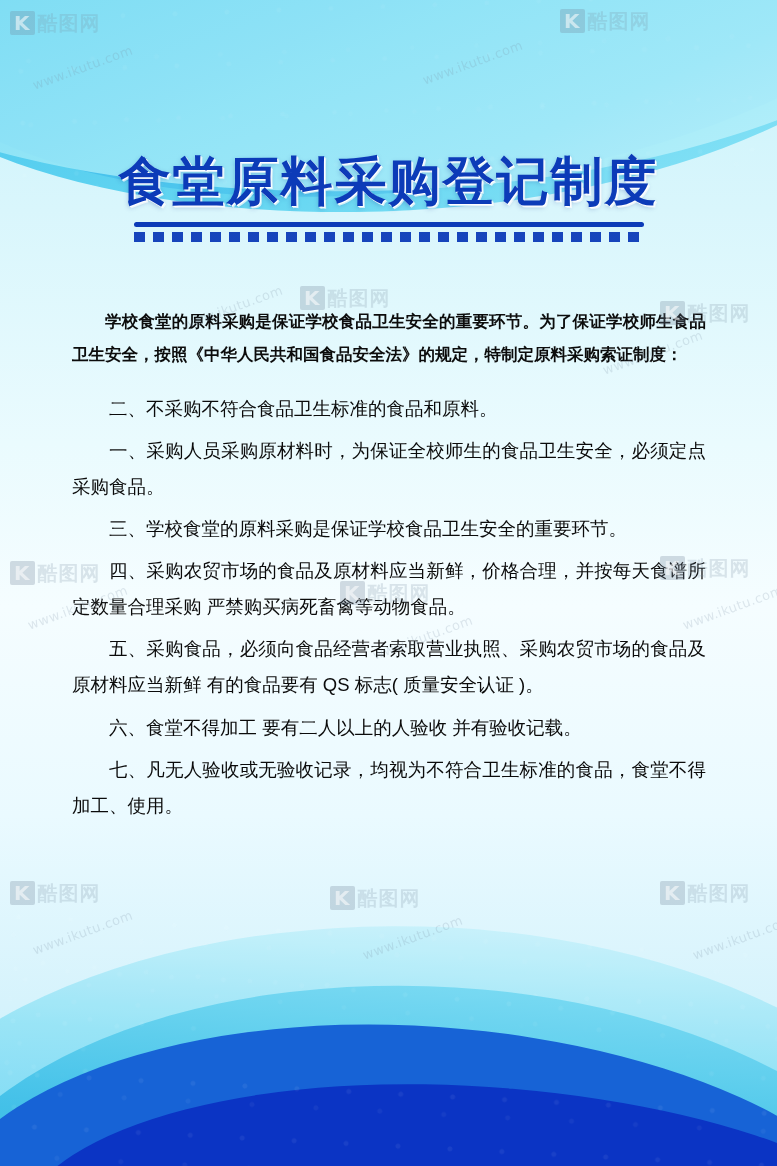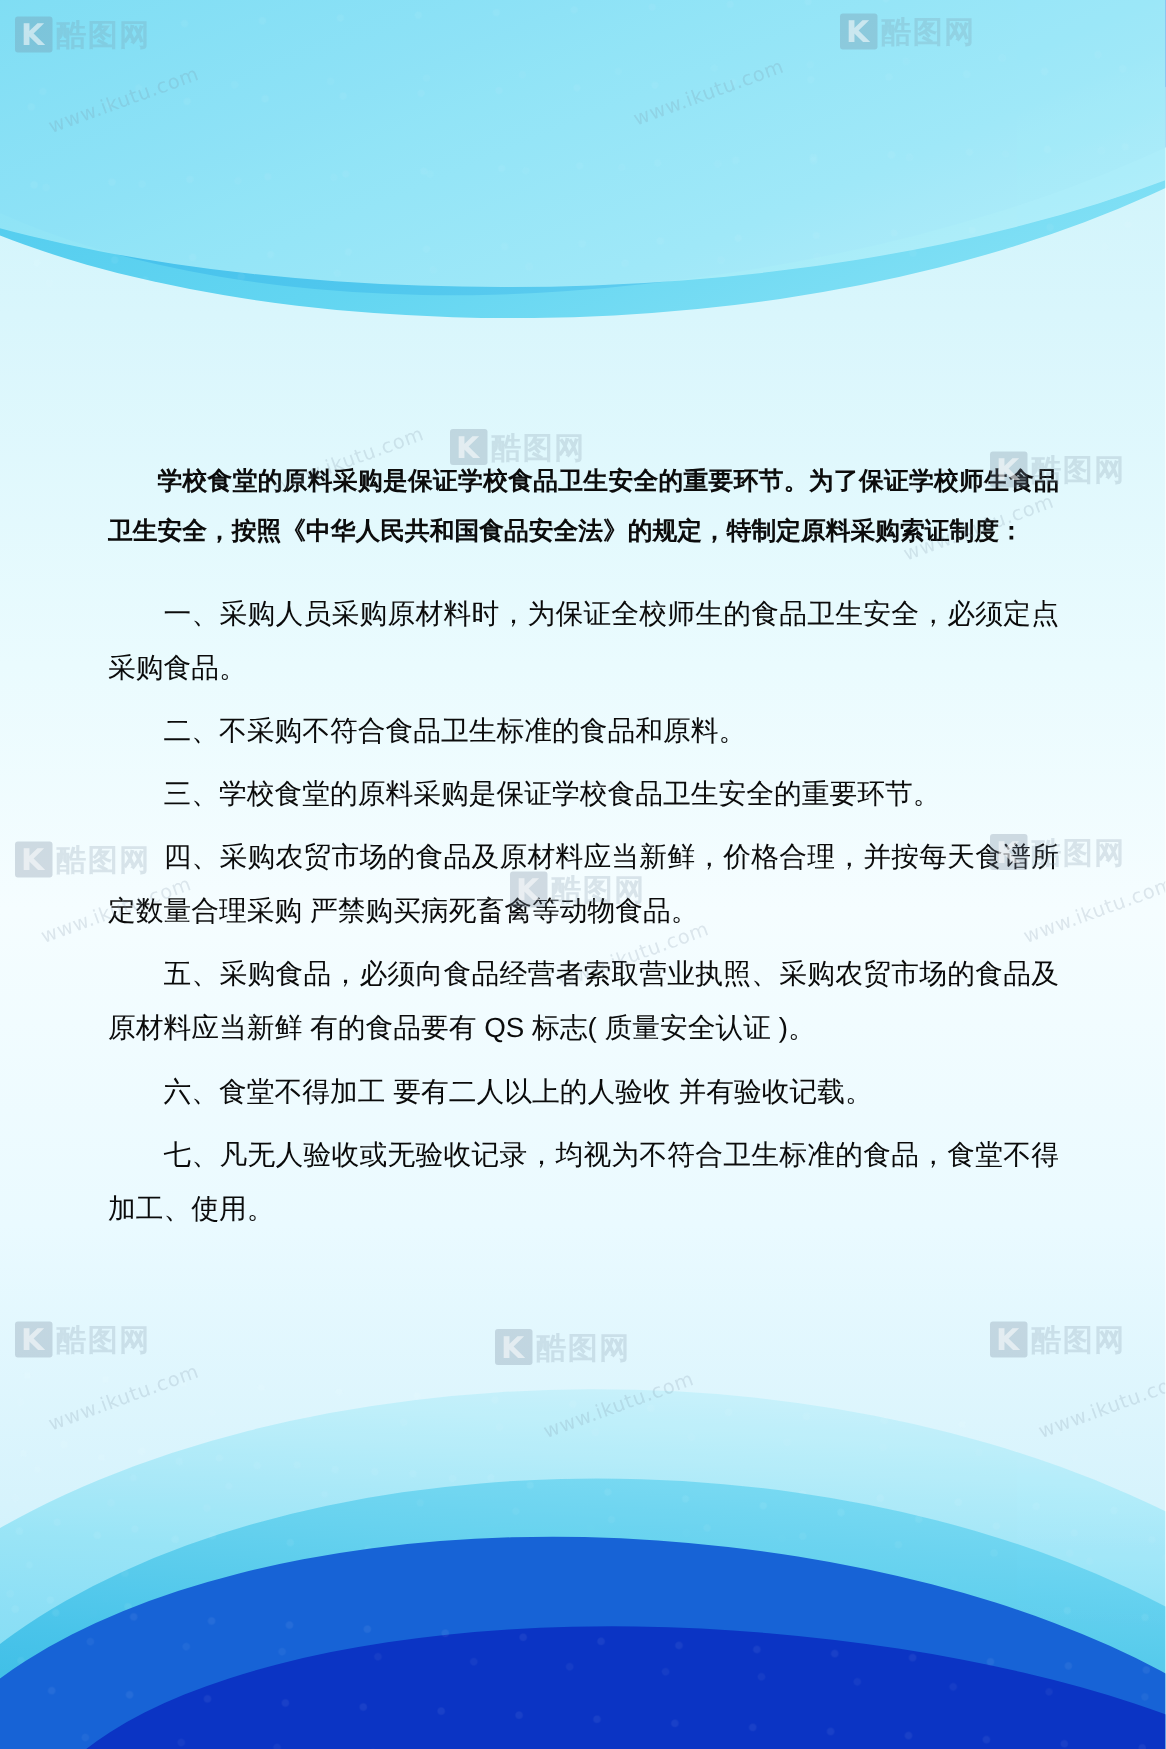--- a/index.html
+++ b/index.html
@@ -229,25 +229,30 @@
     <div class="pattern"></div>
   </div>
   <div class="deco bot-cyan">
     <div class="pattern"></div>
   </div>
   <div class="deco bot-blue"></div>
   <div class="deco bot-dark">
     <div class="pattern"></div>
   </div>
 
+  <div class="title-wrap">
+    <div class="title">食堂原料采购登记制度</div>
+    <div class="title-rule"></div>
+    <div class="title-dashes"></div>
+  </div>
 
   <div class="content">
     <p class="lead">学校食堂的原料采购是保证学校食品卫生安全的重要环节。为了保证学校师生食品卫生安全，按照《中华人民共和国食品安全法》的规定，特制定原料采购索证制度：</p>
+    <p class="item">二、不采购不符合食品卫生标准的食品和原料。</p>
     <p class="item">一、采购人员采购原材料时，为保证全校师生的食品卫生安全，必须定点采购食品。</p>
-    <p class="item">二、不采购不符合食品卫生标准的食品和原料。</p>
     <p class="item">三、学校食堂的原料采购是保证学校食品卫生安全的重要环节。</p>
     <p class="item">四、采购农贸市场的食品及原材料应当新鲜，价格合理，并按每天食谱所定数量合理采购 严禁购买病死畜禽等动物食品。</p>
     <p class="item">五、采购食品，必须向食品经营者索取营业执照、采购农贸市场的食品及原材料应当新鲜 有的食品要有 QS 标志( 质量安全认证 )。</p>
     <p class="item">六、食堂不得加工 要有二人以上的人验收 并有验收记载。</p>
     <p class="item">七、凡无人验收或无验收记录，均视为不符合卫生标准的食品，食堂不得加工、使用。</p>
   </div>
 
   <div id="watermark-layer">
       <div class="wm wm-logo" style="left: 10px; top: 10px;"><span class="k">K</span><span>酷图网</span></div>
       <div class="wm wm-logo" style="left: 560px; top: 8px;"><span class="k">K</span><span>酷图网</span></div>

